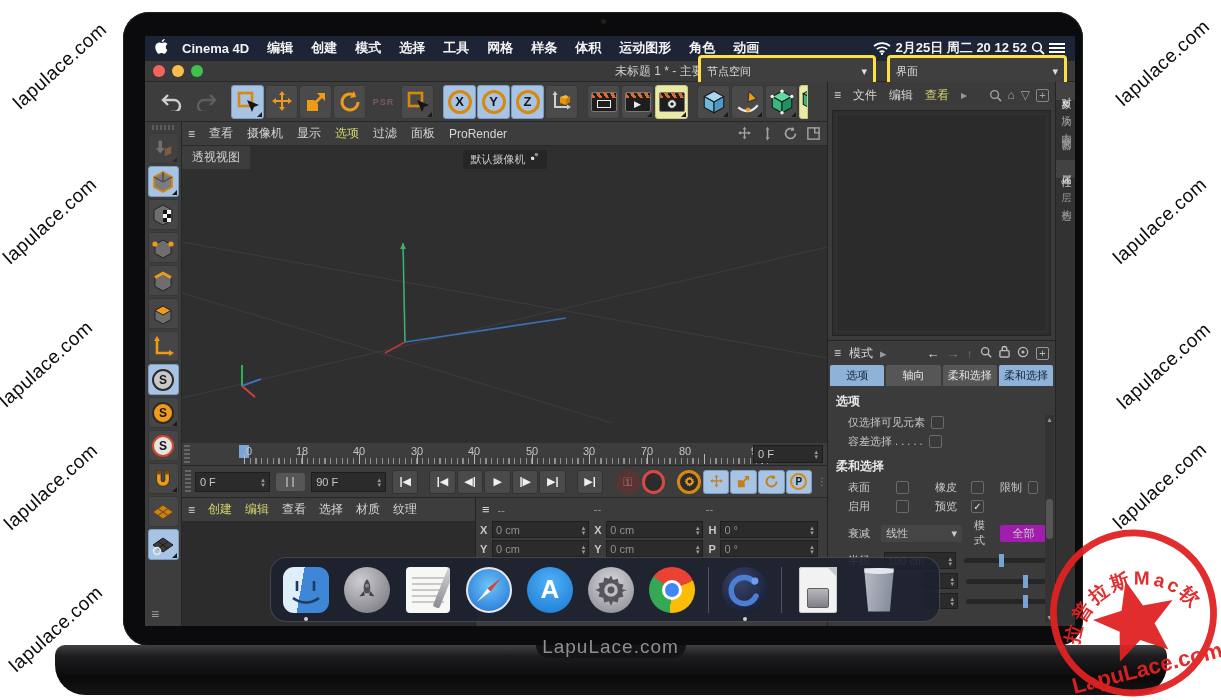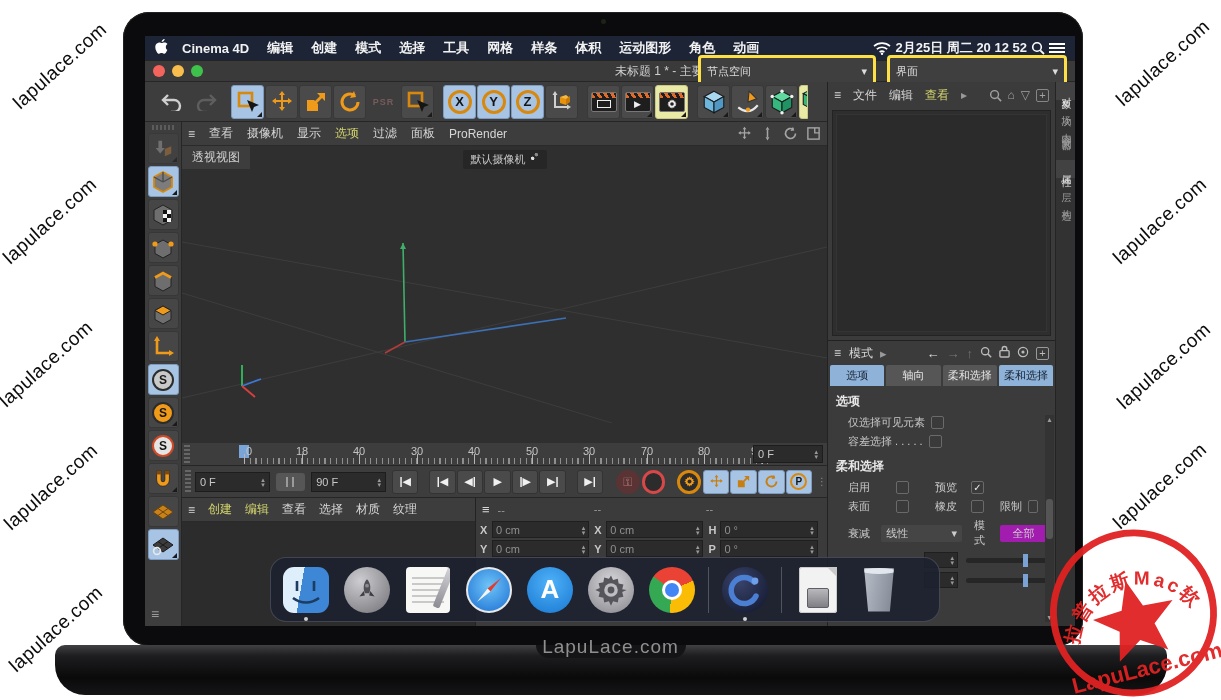--- a/index.html
+++ b/index.html
@@ -605,21 +605,21 @@
     <span class="grip"></span>
     <span class="playhead"></span>
     <span class="tnum" style="left:52px">0</span>
     <span class="tnum" style="left:105px">18</span>
     <span class="tnum" style="left:162px">40</span>
     <span class="tnum" style="left:220px">30</span>
     <span class="tnum" style="left:277px">40</span>
     <span class="tnum" style="left:335px">50</span>
     <span class="tnum" style="left:392px">30</span>
     <span class="tnum" style="left:450px">70</span>
-    <span class="tnum" style="left:507px">80</span>
+    <span class="tnum" style="left:488px">80</span>
     <span class="tnum" style="left:560px">90</span>
     <span class="ticks-min"></span>
     <span class="ticks-maj"></span>
     <span class="frame-box">
       <span>0 F</span>
       <span class="stepper">
           <span>▴</span>
           <span>▾</span>
         </span>
     </span>
@@ -837,41 +837,54 @@
     <div class="arow">
       <span class="lbl">仅选择可见元素</span>
       <span class="cb"></span>
     </div>
     <div class="arow">
       <span class="lbl">容差选择 . . . . .</span>
       <span class="cb"></span>
     </div>
     <div class="asec">柔和选择</div>
     <div class="arow">
-      <span class="lbl" style="width:42px">启用</span>
-      <span class="cb"></span>
-      <span class="lbl" style="margin-left:26px;width:30px">预览</span>
-      <span class="cb">✓</span>
-    </div>
-    <div class="arow">
       <span class="lbl" style="width:42px">表面</span>
       <span class="cb"></span>
       <span class="lbl" style="margin-left:26px;width:30px">橡皮</span>
       <span class="cb"></span>
       <span class="lbl" style="margin-left:16px">限制</span>
       <span class="cb" style="width:10px;overflow:hidden"></span>
     </div>
     <div class="arow">
+      <span class="lbl" style="width:42px">启用</span>
+      <span class="cb"></span>
+      <span class="lbl" style="margin-left:26px;width:30px">预览</span>
+      <span class="cb">✓</span>
+    </div>
+    <div class="arow">
       <span class="lbl" style="width:30px">衰减</span>
       <span class="dd">
           <span>线性</span>
           <span>▾</span>
         </span>
       <span class="lbl" style="margin-left:12px">模式</span>
       <span class="btnv">全部</span>
+    </div>
+    <div class="arow">
+      <span class="lbl" style="width:30px">半径</span>
+      <span class="numf">
+          <span>100 cm</span>
+          <span class="stepper">
+            <span>▴</span>
+            <span>▾</span>
+          </span>
+        </span>
+      <span class="slider">
+          <span class="hd" style="left:42%"></span>
+        </span>
     </div>
     <div class="arow" style="padding-left:96px">
       <span class="spin-mini">
           <span class="stepper">
             <span>▴</span>
             <span>▾</span>
           </span>
         </span>
       <span class="slider">
           <span class="hd" style="left:70%"></span>

